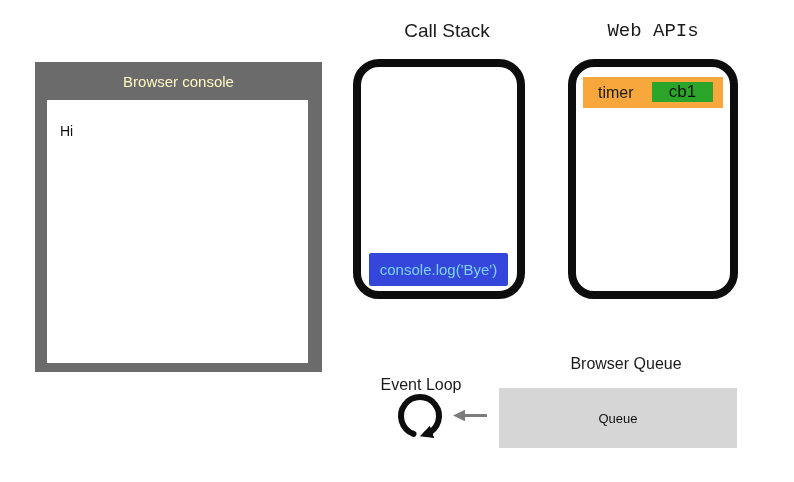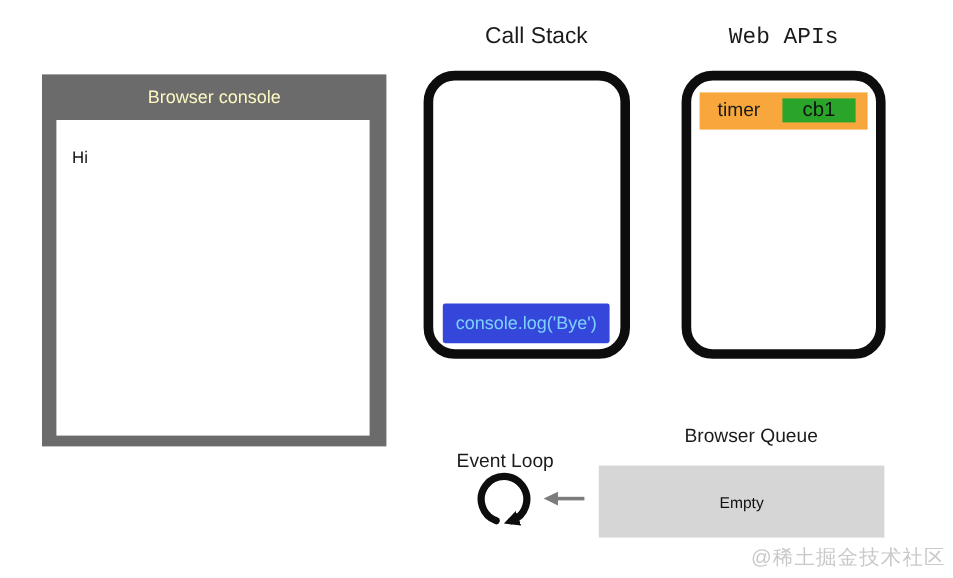--- a/index.html
+++ b/index.html
@@ -132,18 +132,17 @@
   </div>
   <div class="flow-arrow">
     <svg width="38" height="17" viewBox="0 0 38 17">
       <path d="M2,8.5 L14,2.8 L14,14.2 Z" fill="currentColor"></path>
       <rect x="12" y="7" width="24" height="3" fill="currentColor"></rect>
     </svg>
   </div>
 
   <div class="section-title small-title callback-queue-title">Browser Queue</div>
   <div class="queue-box">
-    <span>Empty</span>
+    <span>Queue</span>
   </div>
 
-  <div class="watermark">@稀土掘金技术社区</div>
 
 </div>
 
 </body></html>

